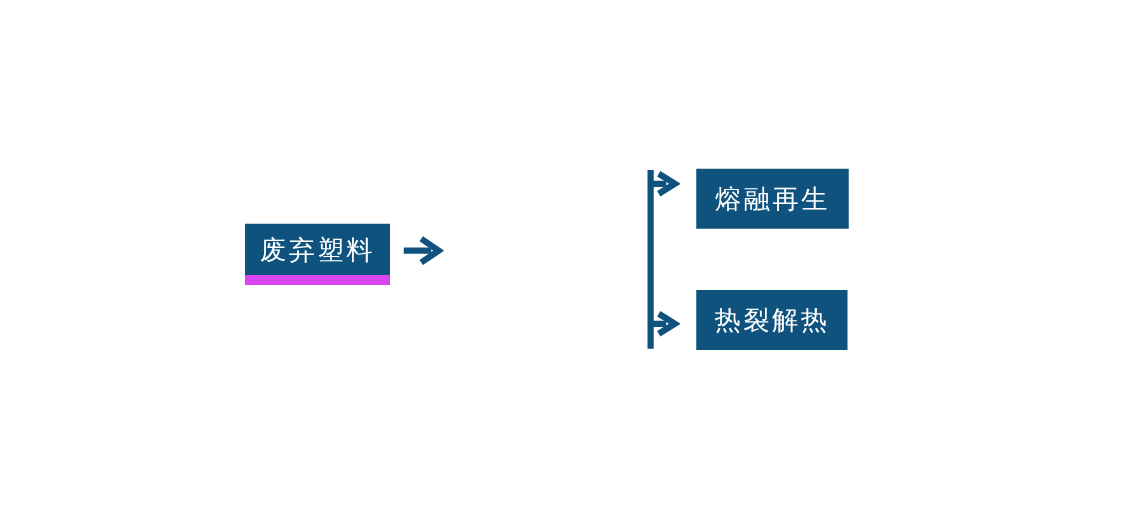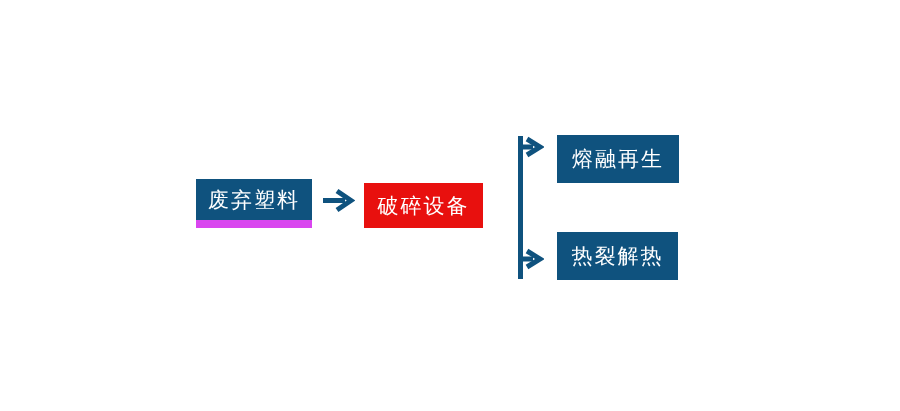--- a/index.html
+++ b/index.html
@@ -64,23 +64,20 @@
 
   <div id="node-waste-plastic" class="node node-blue">
     <span>废弃塑料</span>
   </div>
 
   <svg id="arrow-main" class="connector-svg" width="33" height="27" viewBox="0 0 33 27">
     <path class="stroke-blue" d="M1 13.5 H23"></path>
     <path class="stroke-blue" d="M15 4 L29 13.5 L15 23"></path>
   </svg>
 
-  <div id="node-crushing-equipment" class="node node-red">
-    <span>破碎设备</span>
-  </div>
 
   <svg id="branch-group" class="connector-svg" width="28" height="148" viewBox="0 0 28 148">
     <path class="stroke-blue" d="M4.5 2 V145"></path>
     <path class="stroke-blue" d="M4.5 13 H17"></path>
     <path class="stroke-blue" d="M11 5 L24 13 L11 21"></path>
     <path class="stroke-blue" d="M4.5 125 H17"></path>
     <path class="stroke-blue" d="M11 117 L24 125 L11 133"></path>
   </svg>
 
   <div id="node-pyrolysis" class="node node-blue">

